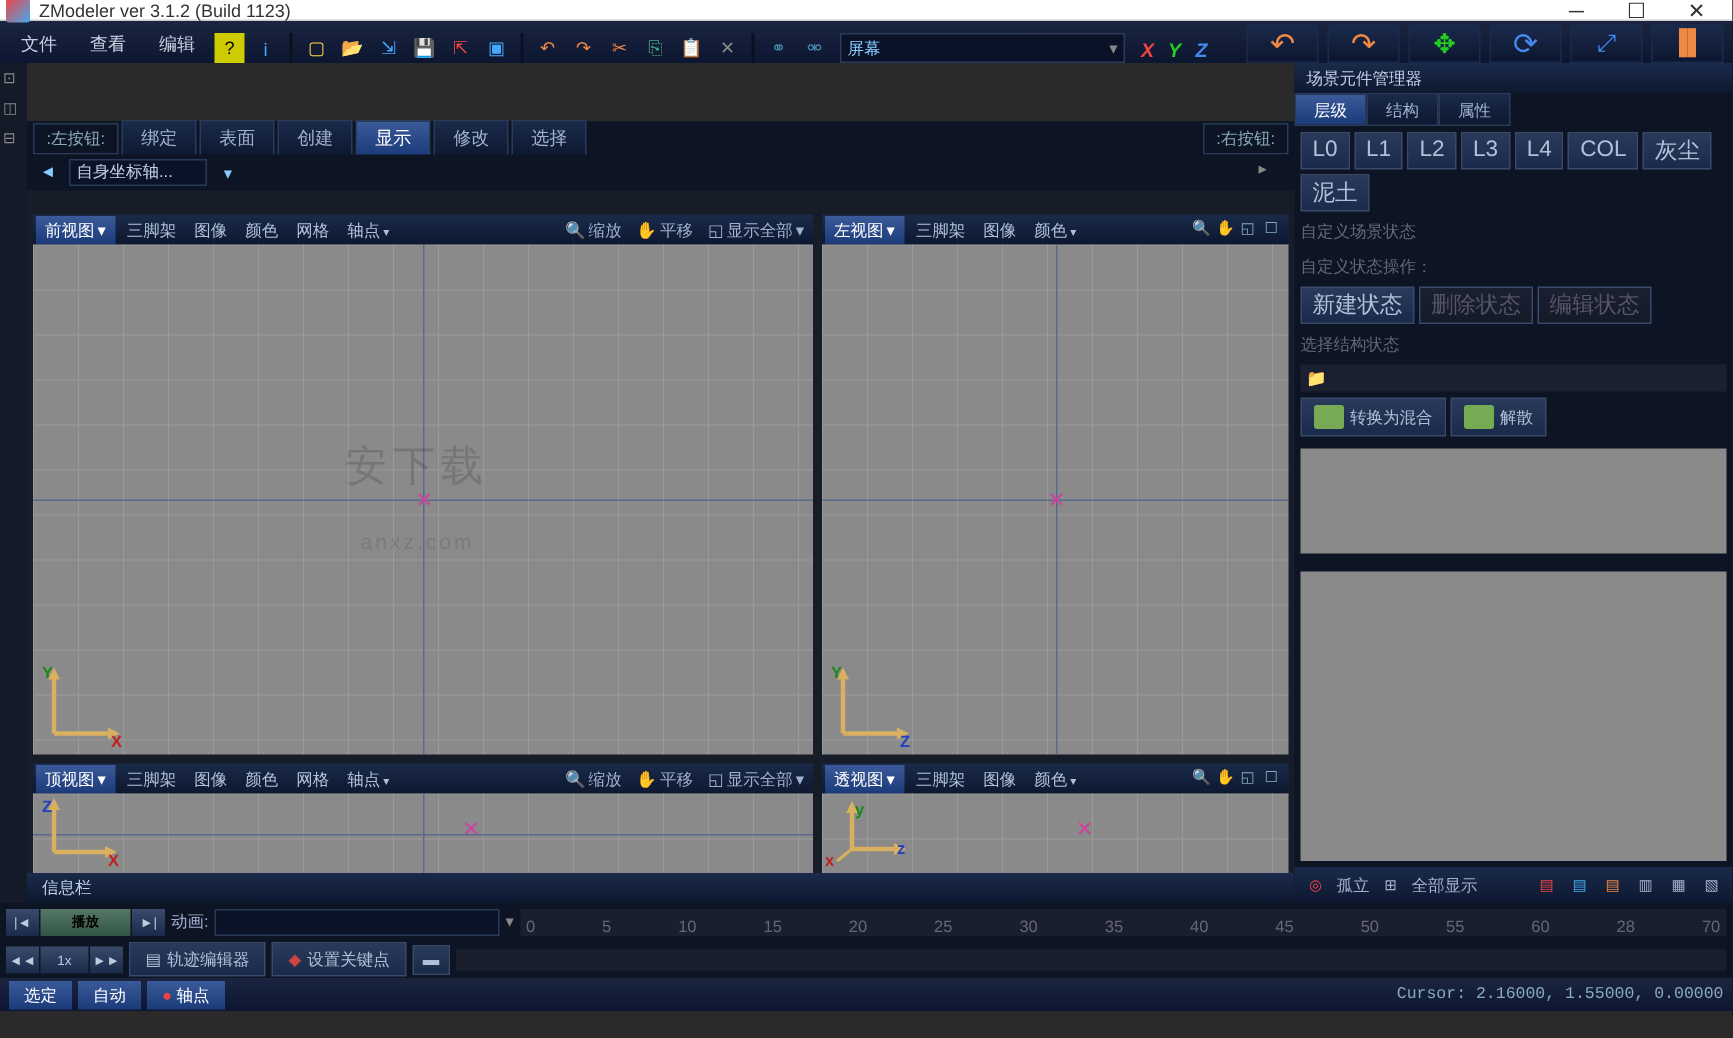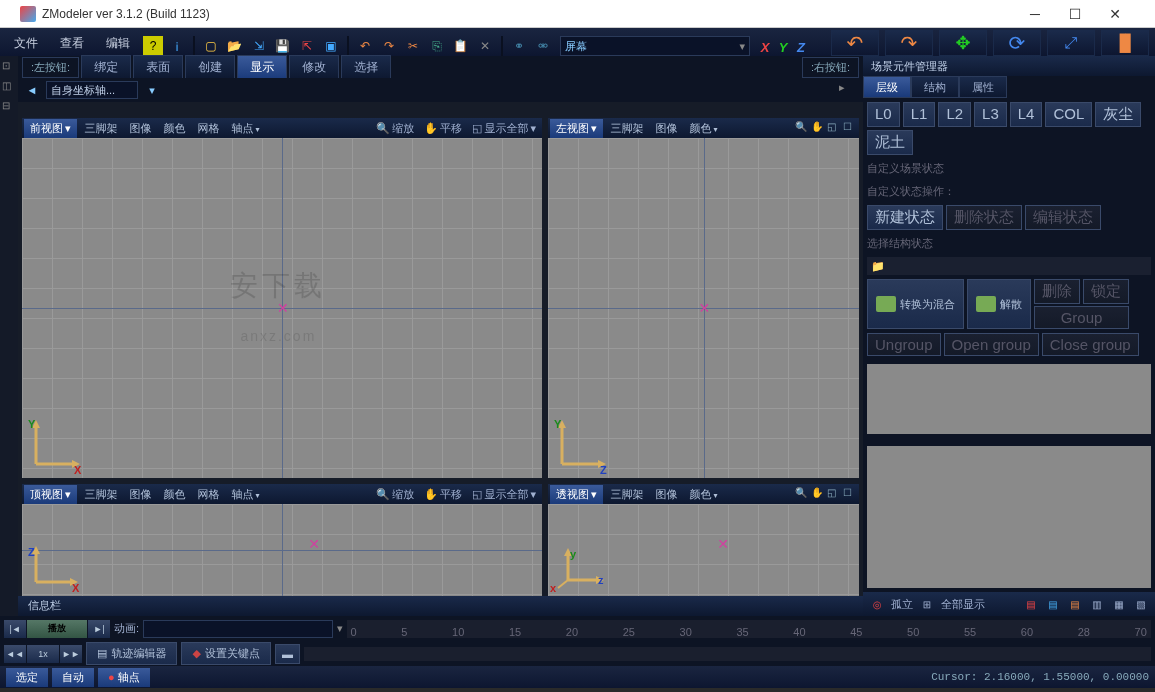--- a/index.html
+++ b/index.html
@@ -1,45 +1,45 @@
 <!DOCTYPE html>
 <html><head>
 <meta charset="utf-8">
 <style>
 * { margin: 0; padding: 0; box-sizing: border-box; font-family: "Microsoft YaHei", sans-serif; font-size: 11px; }
 body { background: #2a2a2a; width: 1155px; height: 692px; overflow: hidden; user-select: none; }
 
-.titlebar { height: 28px; background: #fff; display: flex; align-items: center; padding: 0 20px; border-bottom: 1px solid #ccc; }
+.titlebar { height: 14px; background: #fff; display: flex; align-items: center; padding: 0 4px; border-bottom: 1px solid #ccc; }
 .titlebar .appicon { width: 16px; height: 16px; background: linear-gradient(135deg,#e44,#4ae); border-radius: 2px; margin-right: 6px; }
 .titlebar .title { flex: 1; color: #333; font-size: 12px; }
 .titlebar .winbtn { width: 40px; height: 26px; display: flex; align-items: center; justify-content: center; color: #333; font-size: 14px; }
 
 .menubar { height: 28px; background: linear-gradient(#1a2540,#0d1630); display: flex; align-items: flex-end; padding: 0 4px; gap: 2px; }
 .menu-item { color: #c8d0e0; padding: 4px 10px; font-size: 12px; }
 .tool-icon { width: 20px; height: 20px; display: inline-flex; align-items: center; justify-content: center; margin: 0 1px; color: #aab; font-size: 12px; }
 .tool-sep { width: 2px; height: 20px; background: #0a1020; margin: 0 3px; }
 .screen-dd { width: 190px; height: 20px; background: #0a1228; border: 1px solid #2a3a5a; color: #8cf; padding: 0 4px; display: flex; align-items: center; margin-left: 4px; }
 .screen-dd .arrow { margin-left: auto; color: #888; }
 .xyz { display: flex; gap: 0; margin-left: 4px; }
 .xyz span { width: 18px; height: 18px; display: flex; align-items: center; justify-content: center; font-weight: bold; font-size: 13px; font-style: italic; }
 .bigtool { width: 48px; height: 26px; border: 1px solid #1a2a4a; display: flex; align-items: center; justify-content: center; margin: 0 2px; background: linear-gradient(#1a2a4a,#0d1630); }
 
 .main { display: flex; height: 560px; }
 .leftstrip { width: 18px; background: #141a28; display: flex; flex-direction: column; align-items: center; padding-top: 4px; color: #888; gap: 6px; }
 .leftstrip .vicon { width: 14px; height: 14px; font-size: 10px; }
 
-.center { flex: 1; display: flex; flex-direction: column; background: #0d1320; }
+.center { flex: 1; display: flex; flex-direction: column; background: #0d1320; margin-top: 39px; }
 .tabbar { height: 22px; display: flex; align-items: center; background: #0d1424; padding: 0 4px; gap: 2px; }
 .tabbar .tab { padding: 3px 12px; color: #a0b0d0; background: linear-gradient(#1a2a4a,#0d1830); border: 1px solid #2a3a5a; font-size: 12px; }
 .tabbar .tab.act { background: linear-gradient(#3a5a9a,#1a3a7a); color: #fff; }
 .tabbar .sidelabel { padding: 2px 8px; color: #8ab; border: 1px solid #2a3a5a; }
 
 .coordbar { height: 24px; display: flex; align-items: center; padding: 0 6px; gap: 6px; background: #0d1424; }
 .coordbar .arrow { width: 16px; height: 16px; display: flex; align-items: center; justify-content: center; color: #8cf; }
-.coordbar .dd { flex: 0 0 92px; height: 18px; background: #0a1228; border: 1px solid #2a3a5a; color: #c0d0e8; padding: 0 4px; display: flex; align-items: flex-end; }
+.coordbar .dd { flex: 0 0 92px; height: 18px; background: #0a1228; border: 1px solid #2a3a5a; color: #c0d0e8; padding: 0 4px; display: flex; align-items: flex-start; }
 .coordbar .pin { margin-left: auto; width: 18px; height: 18px; color: #888; }
 
 .gap { height: 16px; background: #161c28; }
 
 .viewgrid { flex: 1; display: grid; grid-template-columns: 520px 1fr; grid-template-rows: 360px 1fr; gap: 6px; padding: 0 4px; background: #161c28; }
 .viewport { display: flex; flex-direction: column; background: #1a1f2e; }
 .vp-head { height: 20px; background: linear-gradient(#1a2a4a,#0d1830); display: flex; align-items: center; padding: 0 2px; gap: 4px; color: #b0c0d8; }
 .vp-head .vplabel { background: linear-gradient(#3a5a9a,#1a3a7a); color: #fff; padding: 2px 6px; display: flex; align-items: center; gap: 2px; }
 .vp-head .vpitem { padding: 0 4px; font-size: 11px; }
 .vp-head .vpitem.dd::after { content: "▾"; margin-left: 2px; font-size: 8px; }
@@ -337,32 +337,20 @@
       </div>
       <div class="btnrow">
         <div class="rp-icobtn">
             <span class="ico"></span>
             <span>转换为混合</span>
           </div>
         <div class="rp-icobtn">
             <span class="ico"></span>
             <span>解散</span>
           </div>
-        <div style="display:flex;flex-direction:column;gap:2px">
-          <div class="btnrow">
-              <span class="rbtn dis">删除</span>
-              <span class="rbtn dis">锁定</span>
-            </div>
-          <span class="rbtn dis" style="text-align:center">Group</span>
-        </div>
-      </div>
-      <div class="btnrow">
-        <span class="rbtn dis">Ungroup</span>
-        <span class="rbtn dis">Open group</span>
-        <span class="rbtn dis">Close group</span>
       </div>
       <div class="rp-tree"></div>
     </div>
     <div class="rp-lower"></div>
     <div class="rp-bottom">
       <span class="rbico" style="color:#e44">◎</span>
       <span>孤立</span>
       <span class="rbico">⊞</span>
       <span>全部显示</span>
       <span style="flex:1"></span>

